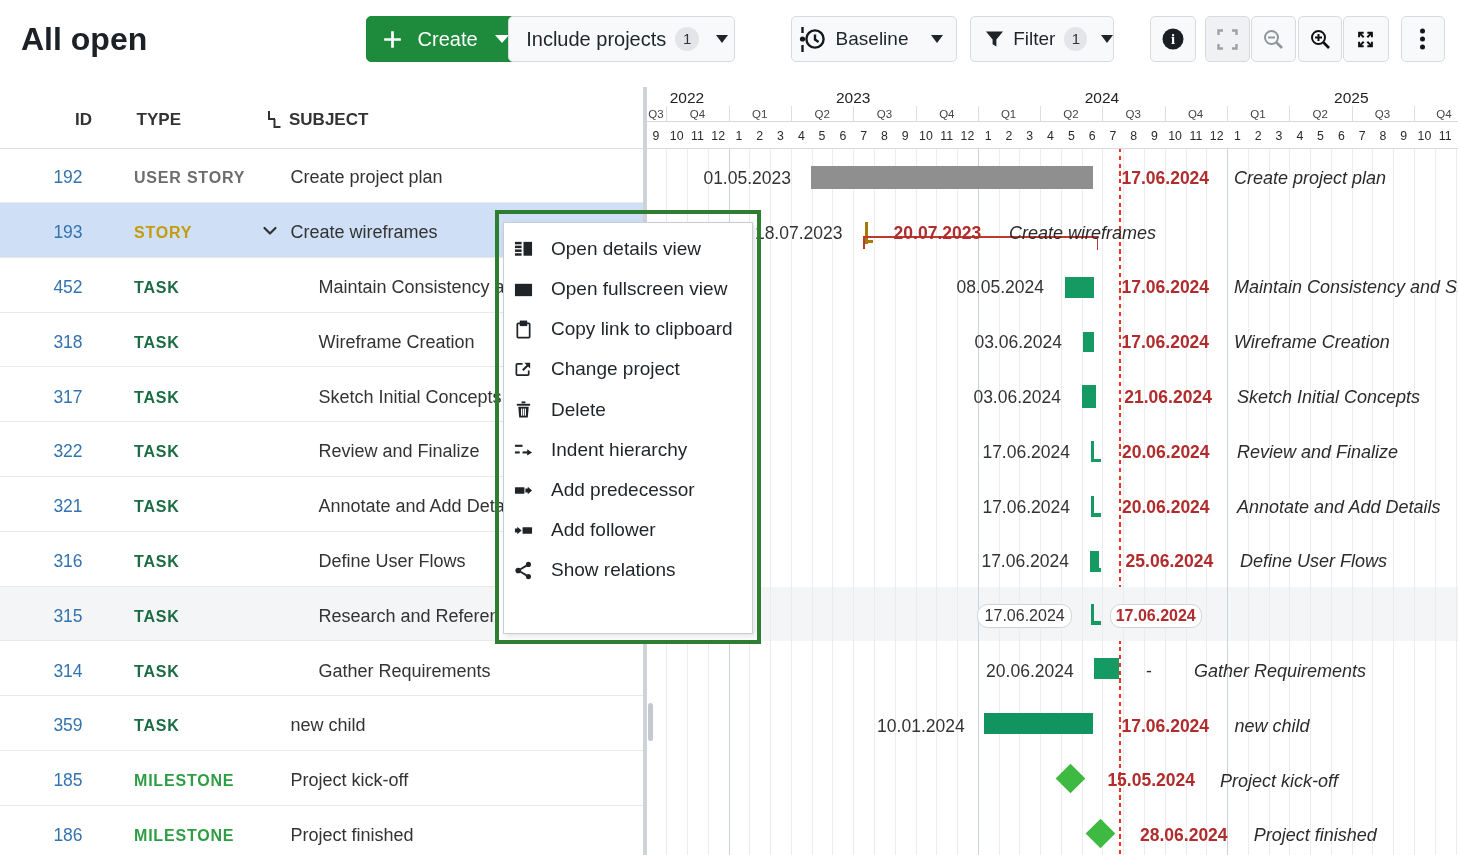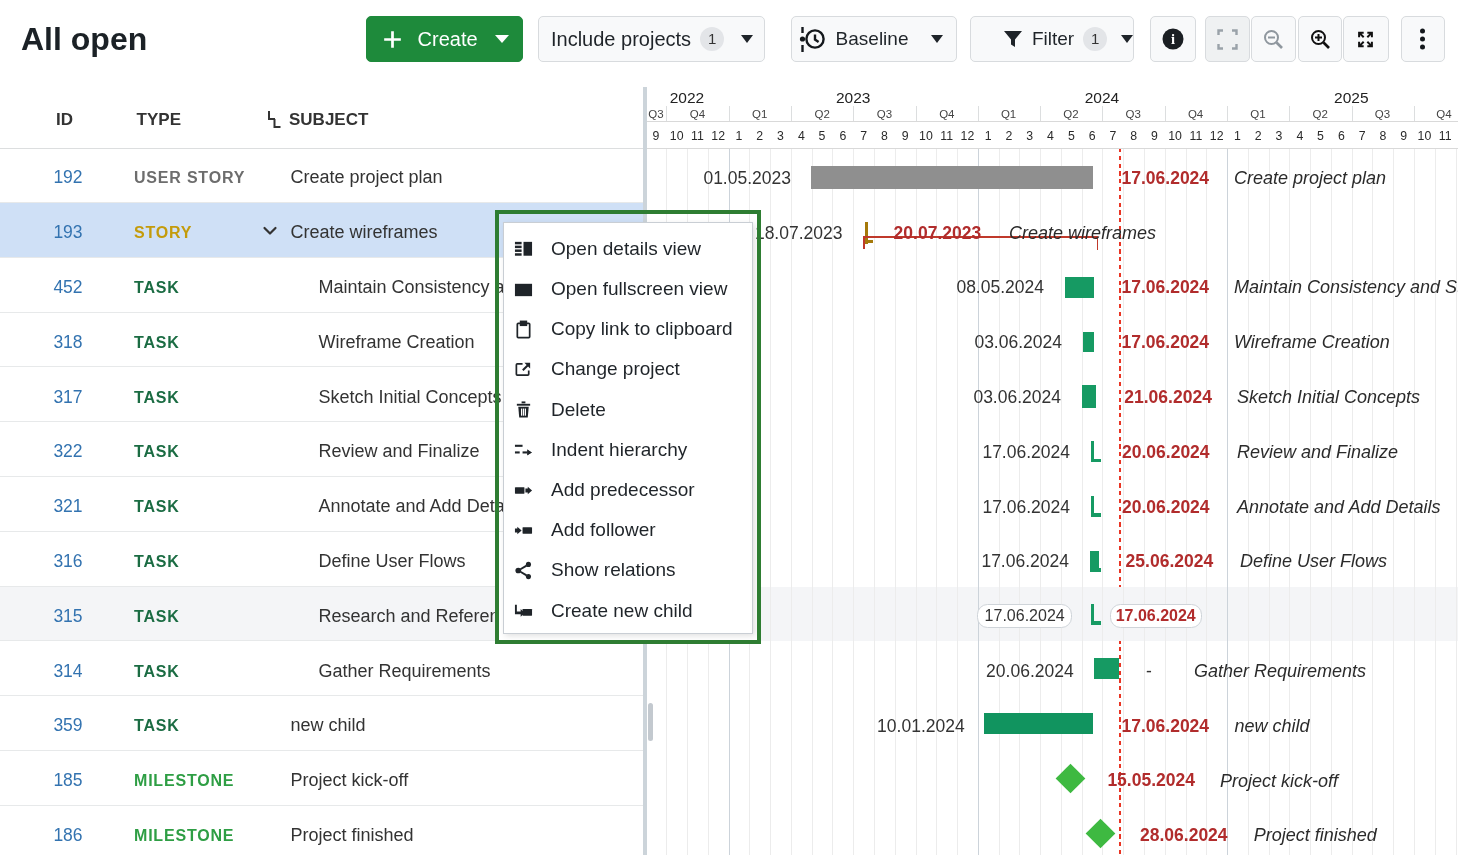--- a/index.html
+++ b/index.html
@@ -38,39 +38,39 @@
 <div id="page">
 <h1>All open</h1>
 
 <div class="btn" style="left:365.6px;width:157px;background:#1e8a3b;border-color:#1e8a3b;color:#fff">
 <svg width="25" height="25" viewBox="0 0 24 24" style="margin-right:13px">
         <path d="M12 4v16M4 12h16" stroke="#fff" stroke-width="2.6"></path>
       </svg>
 <span style="font-size:20px">Create</span>
 <span class="caret" style="border-top-color:#fff;margin-left:17px;border-left-width:7px;border-right-width:7px"></span>
     </div>
-<div class="btn" style="left:538px;width:226.5px;justify-content:flex-start">
+<div class="btn" style="left:508px;width:226.5px;justify-content:center">
 <span style="margin-left:12px;font-size:20px">Include projects</span>
       <span class="badge" style="margin-left:9px">1</span>
 <span class="caret" style="margin-left:17px"></span>
     </div>
 <div class="btn" style="left:790.6px;width:166.7px;justify-content:flex-start">
 <svg width="28" height="27" viewBox="0 0 28 27" style="margin-left:7px">
 <g stroke="#14181c" stroke-width="2.4" fill="none">
 <line x1="3.5" y1="1" x2="3.5" y2="7"></line>
 <line x1="3.5" y1="19" x2="3.5" y2="26"></line>
 <circle cx="3.5" cy="13" r="2.6" fill="#14181c" stroke="none"></circle>
 <circle cx="16" cy="13" r="8.6"></circle>
 <path d="M16 8.5v5l3.6 2.4"></path>
 </g>
       </svg>
 <span style="margin-left:9px">Baseline</span>
 <span class="caret" style="margin-left:23px"></span>
     </div>
-<div class="btn" style="left:970.2px;width:164px;justify-content:flex-end">
+<div class="btn" style="left:970.2px;width:144px;justify-content:space-between">
 <svg width="20" height="20" viewBox="0 0 20 20" style="margin-left:14px">
         <path d="M1 2h18L12 10.5V18l-4-2.5V10.5z" fill="#1f2429"></path>
       </svg>
 <span style="margin-left:9px">Filter</span>
       <span class="badge" style="margin-left:9px">1</span>
 <span class="caret" style="margin-left:14px"></span>
     </div>
 <div class="btn" style="left:1149.6px;width:46px">
 <svg width="22" height="22" viewBox="0 0 22 22">
         <circle cx="11" cy="11" r="10.5" fill="#1b1f23"></circle>
@@ -117,21 +117,21 @@
 <div class="btn" style="left:1400.5px;width:44.4px">
       <svg width="7" height="22" viewBox="0 0 7 22">
         <g fill="#14181c">
           <circle cx="3.5" cy="3" r="2.5"></circle>
           <circle cx="3.5" cy="11" r="2.5"></circle>
           <circle cx="3.5" cy="19" r="2.5"></circle>
         </g>
       </svg>
     </div>
 
-<div class="thead" style="left:56px;width:56px;text-align:left">ID</div>
+<div class="thead" style="left:36px;width:56px;text-align:right">ID</div>
 <div class="thead" style="left:136.6px">TYPE</div>
 <svg style="position:absolute;left:267px;top:110px" width="14" height="20" viewBox="0 0 14 20">
       <g stroke="#333" stroke-width="2" fill="none">
         <path d="M2 1v8h6"></path>
         <path d="M7.5 9v8h6"></path>
       </g>
     </svg>
 <div class="thead" style="left:289px">SUBJECT</div>
 <div style="position:absolute;left:0;top:147.5px;width:643px;height:1px;background:#dcdedf"></div>
 
@@ -485,24 +485,13 @@
             <circle cx="15.2" cy="16.4" r="2.7"></circle>
           </g>
           <g stroke="#1f2429" stroke-width="2">
             <line x1="6.8" y1="8.7" x2="13.2" y2="4.9"></line>
             <line x1="6.8" y1="11.3" x2="13.2" y2="15.1"></line>
           </g>
         </svg>
       </span>
       <span class="mtx">Show relations</span>
     </div>
-<div class="mrow" style="top:590.6px">
-      <span class="mic">
-        <svg viewBox="0 0 20 20">
-          <g fill="#1f2429">
-            <path d="M3 4v7h4v-2.5l4.5 4L7 16.5V14H1V4z"></path>
-            <rect x="9" y="8.5" width="10" height="7" rx="0.5"></rect>
-          </g>
-        </svg>
-      </span>
-      <span class="mtx">Create new child</span>
-    </div>
 <div style="position:absolute;left:494.6px;top:209.6px;width:266.4px;height:434.4px;border:4px solid #2e7d32"></div>
 </div>
 </body></html>

